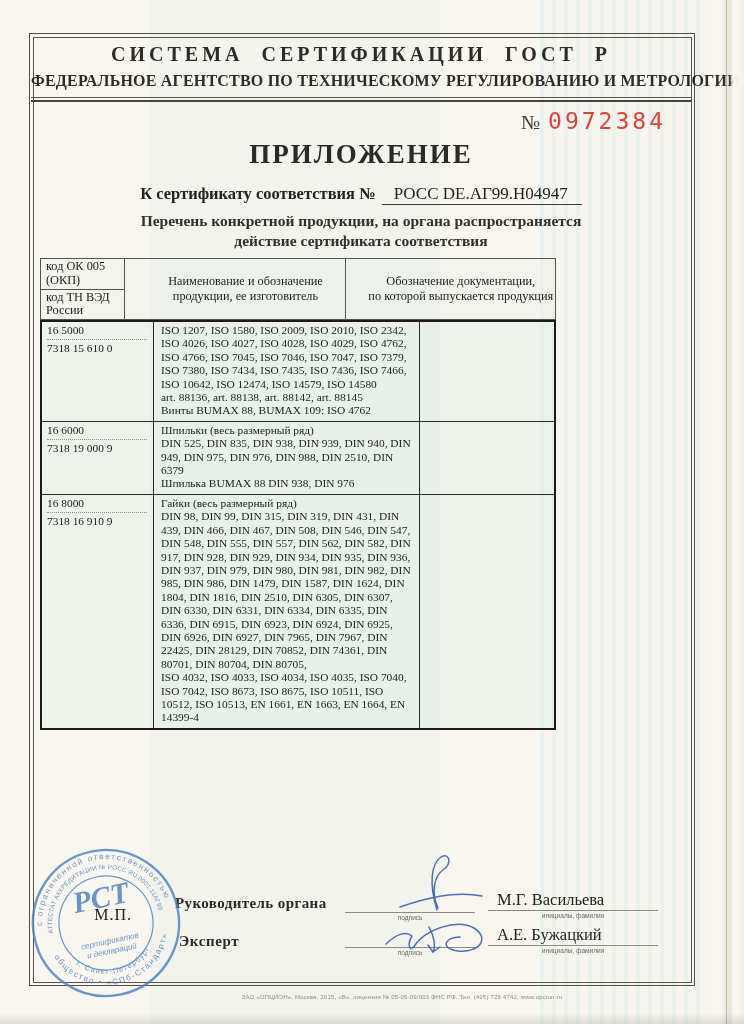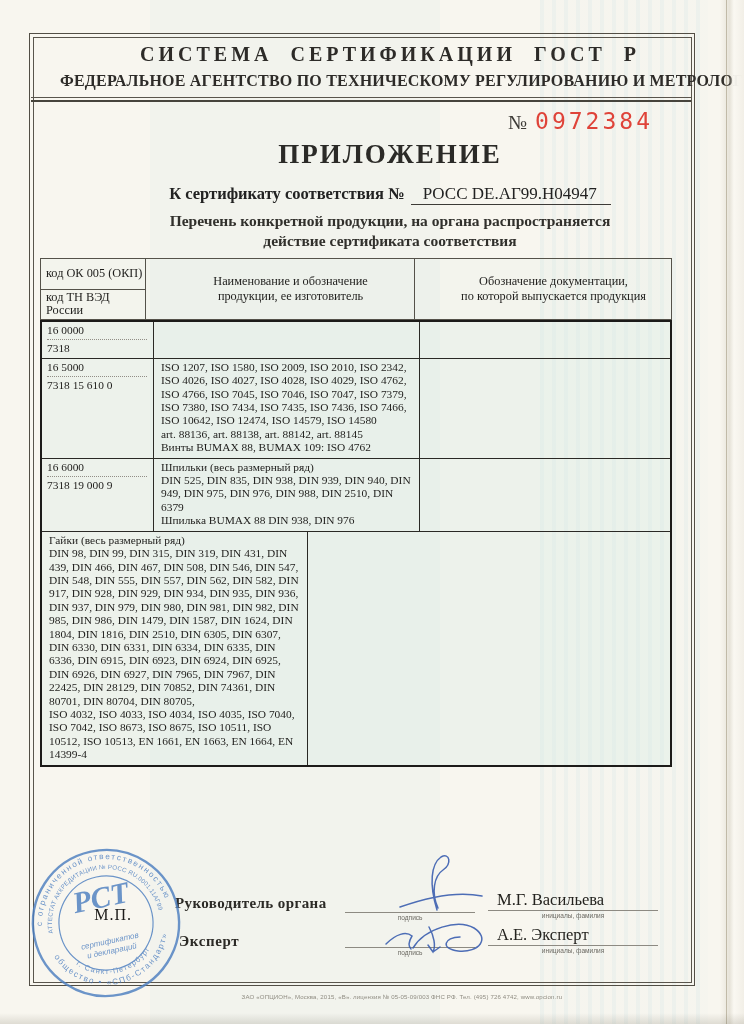--- a/index.html
+++ b/index.html
@@ -15,37 +15,37 @@
              background:linear-gradient(90deg,rgba(0,0,0,0) 0,rgba(140,128,100,.16) 40%,rgba(250,248,242,.95) 58%,#f2efe7 100%);}
   .scan-right-line{position:absolute;top:0;bottom:0;right:17px;width:1px;background:rgba(140,128,100,.45);pointer-events:none;}
   .scan-bottom{position:absolute;left:0;right:0;bottom:0;height:11px;pointer-events:none;
              background:linear-gradient(180deg,rgba(0,0,0,0),rgba(90,84,66,.16));}
   
   .frame{position:absolute;left:29px;top:33px;width:664px;height:951px;border:1.6px solid #524e45;pointer-events:none;}
   .frame-inner{position:absolute;inset:2.5px;border:1.2px solid #59554c;}
   .hr1{position:absolute;left:31px;width:660px;top:97px;height:1px;background:#59554c;}
   .hr2{position:absolute;left:31px;width:660px;top:100px;height:2px;background:#47443c;}
 
-  .center-band{position:absolute;left:31px;width:660px;text-align:center;padding-left:29px;}
+  .center-band{position:absolute;left:31px;width:660px;text-align:center;}
   .h-line1{top:43px;font-weight:bold;font-size:20px;letter-spacing:4px;word-spacing:9px;color:#2d2b28;white-space:nowrap;}
   .h-line2{top:72px;font-weight:bold;font-size:16px;letter-spacing:0.2px;color:#2d2b28;white-space:nowrap;}
 
-  .blank-no{position:absolute;left:427px;top:108px;width:226px;text-align:right;white-space:nowrap;}
+  .blank-no{position:absolute;left:440px;top:108px;width:226px;text-align:right;white-space:nowrap;}
   .blank-no .nsign{font-size:20px;color:#3c3a36;margin-right:8px;}
   .blank-no .digits{font-family:"DejaVu Sans Mono","Liberation Mono",monospace;font-size:23px;
                     letter-spacing:3px;color:#df4339;}
 
   .doc-title{top:139px;font-weight:bold;font-size:27px;letter-spacing:2px;color:#2b2a27;}
   .cert-line{top:184px;font-size:16.5px;}
   .cert-line .lbl{font-weight:bold;}
   .cert-line .val{border-bottom:1px solid #3d3b37;padding:0 14px 1px 12px;margin-left:6px;font-size:17px;}
   .purpose{top:211px;font-weight:bold;font-size:15.5px;line-height:19.5px;color:#31302c;}
 
   
-  .tbl{position:absolute;left:40px;top:258px;width:632px;font-size:11.4px;line-height:13.4px;color:#1e1d1b;}
+  .tbl{position:absolute;left:40px;top:258px;width:516px;font-size:11.4px;line-height:13.4px;color:#1e1d1b;}
   .t-head{display:flex;border:1px solid #55524a;background:rgba(214,234,229,0.14);}
   .t-head .c1h{width:112px;border-right:1px solid #55524a;display:flex;flex-direction:column;}
   .c1h-top,.c1h-bot{font-size:12.3px;padding:0 0 0 5px;height:29.5px;display:flex;align-items:center;}
   .c1h-top{border-bottom:1px solid #55524a;}
   .t-head .c2h{width:266px;border-right:1px solid #55524a;}
   .t-head .c3h{width:253px;}
   .c2h,.c3h{font-size:12.3px;line-height:15.5px;white-space:pre-line;display:flex;align-items:center;justify-content:center;text-align:center;padding-left:21px;}
   .t-body{border:2px solid #1c1b19;border-top-width:2.2px;background:rgba(210,232,226,0.28);}
   .t-row{display:flex;border-bottom:1.4px solid #2a2925;}
   .t-row:last-child{border-bottom:none;}
@@ -119,28 +119,20 @@
       <div class="c1h">
         <div class="c1h-top">код ОК 005 (ОКП)</div>
         <div class="c1h-bot">код ТН ВЭД России</div>
       </div>
       <div class="c2h">Наименование и обозначение
 продукции, ее изготовитель</div>
       <div class="c3h">Обозначение документации,
 по которой выпускается продукция</div>
     </div>
     <div class="t-body">
-      <div class="t-row" style="min-height:32px">
-        <div class="c1">
-            <div class="okp">16 0000</div>
-            <div>7318</div>
-          </div>
-        <div class="c2"></div>
-        <div class="c3"></div>
-      </div>
       <div class="t-row" style="min-height:91px">
         <div class="c1">
             <div class="okp">16 5000</div>
             <div>7318 15 610 0</div>
           </div>
         <div class="c2">ISO 1207, ISO 1580, ISO 2009, ISO 2010, ISO 2342, ISO 4026, ISO 4027, ISO 4028, ISO 4029, ISO 4762, ISO 4766, ISO 7045, ISO 7046, ISO 7047, ISO 7379, ISO 7380, ISO 7434, ISO 7435, ISO 7436, ISO 7466, ISO 10642, ISO 12474, ISO 14579, ISO 14580
 art. 88136, art. 88138, art. 88142, art. 88145
 Винты BUMAX 88, BUMAX 109: ISO 4762</div>
         <div class="c3"></div>
       </div>
@@ -148,40 +140,44 @@
         <div class="c1">
             <div class="okp">16 6000</div>
             <div>7318 19 000 9</div>
           </div>
         <div class="c2">Шпильки (весь размерный ряд)
 DIN 525, DIN 835, DIN 938, DIN 939, DIN 940, DIN 949, DIN 975, DIN 976, DIN 988, DIN 2510, DIN 6379
 Шпилька BUMAX 88 DIN 938, DIN 976</div>
         <div class="c3"></div>
       </div>
       <div class="t-row" style="min-height:224px">
+        <div class="c1">
+            <div class="okp">16 8000</div>
+            <div>7318 16 910 9</div>
+          </div>
         <div class="c2">Гайки (весь размерный ряд)
 DIN 98, DIN 99, DIN 315, DIN 319, DIN 431, DIN 439, DIN 466, DIN 467, DIN 508, DIN 546, DIN 547, DIN 548, DIN 555, DIN 557, DIN 562, DIN 582, DIN 917, DIN 928, DIN 929, DIN 934, DIN 935, DIN 936, DIN 937, DIN 979, DIN 980, DIN 981, DIN 982, DIN 985, DIN 986, DIN 1479, DIN 1587, DIN 1624, DIN 1804, DIN 1816, DIN 2510, DIN 6305, DIN 6307, DIN 6330, DIN 6331, DIN 6334, DIN 6335, DIN 6336, DIN 6915, DIN 6923, DIN 6924, DIN 6925, DIN 6926, DIN 6927, DIN 7965, DIN 7967, DIN 22425, DIN 28129, DIN 70852, DIN 74361, DIN 80701, DIN 80704, DIN 80705,
 ISO 4032, ISO 4033, ISO 4034, ISO 4035, ISO 7040, ISO 7042, ISO 8673, ISO 8675, ISO 10511, ISO 10512, ISO 10513, EN 1661, EN 1663, EN 1664, EN 14399-4</div>
         <div class="c3"></div>
       </div>
     </div>
   </div>
 
   <div class="sig-label role1">
     <div>Руководитель органа</div>
   </div>
   <div class="sig-label role2">Эксперт</div>
 
   <div class="sigline s1"></div>
   <div class="sigline s2"></div>
   <div class="tiny cap-s1"><span>подпись</span></div>
   <div class="tiny cap-s2"><span>подпись</span></div>
 
   <div class="name name1">М.Г. Васильева</div>
-  <div class="name name2">А.Е. Эксперт</div>
+  <div class="name name2">А.Е. Бужацкий</div>
   <div class="sigline n1"></div>
   <div class="sigline n2"></div>
   <div class="tiny cap-n1"><span>инициалы, фамилия</span></div>
   <div class="tiny cap-n2"><span>инициалы, фамилия</span></div>
 
   <svg class="stamp" width="156" height="156" viewBox="0 0 156 156">
     <defs>
       <path id="oTop" d="M 14 78 A 64 64 0 0 1 142 78"></path>
       <path id="oBot" d="M 16 78 A 62 62 0 0 0 140 78"></path>
       <path id="iTop" d="M 24 78 A 54 54 0 0 1 132 78"></path>

